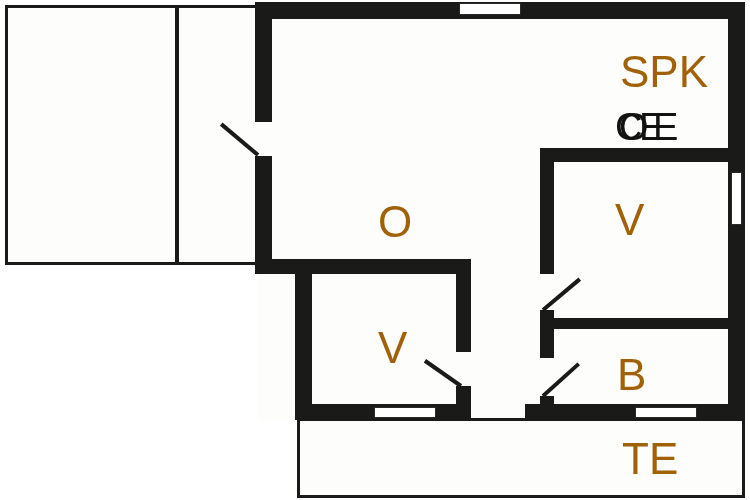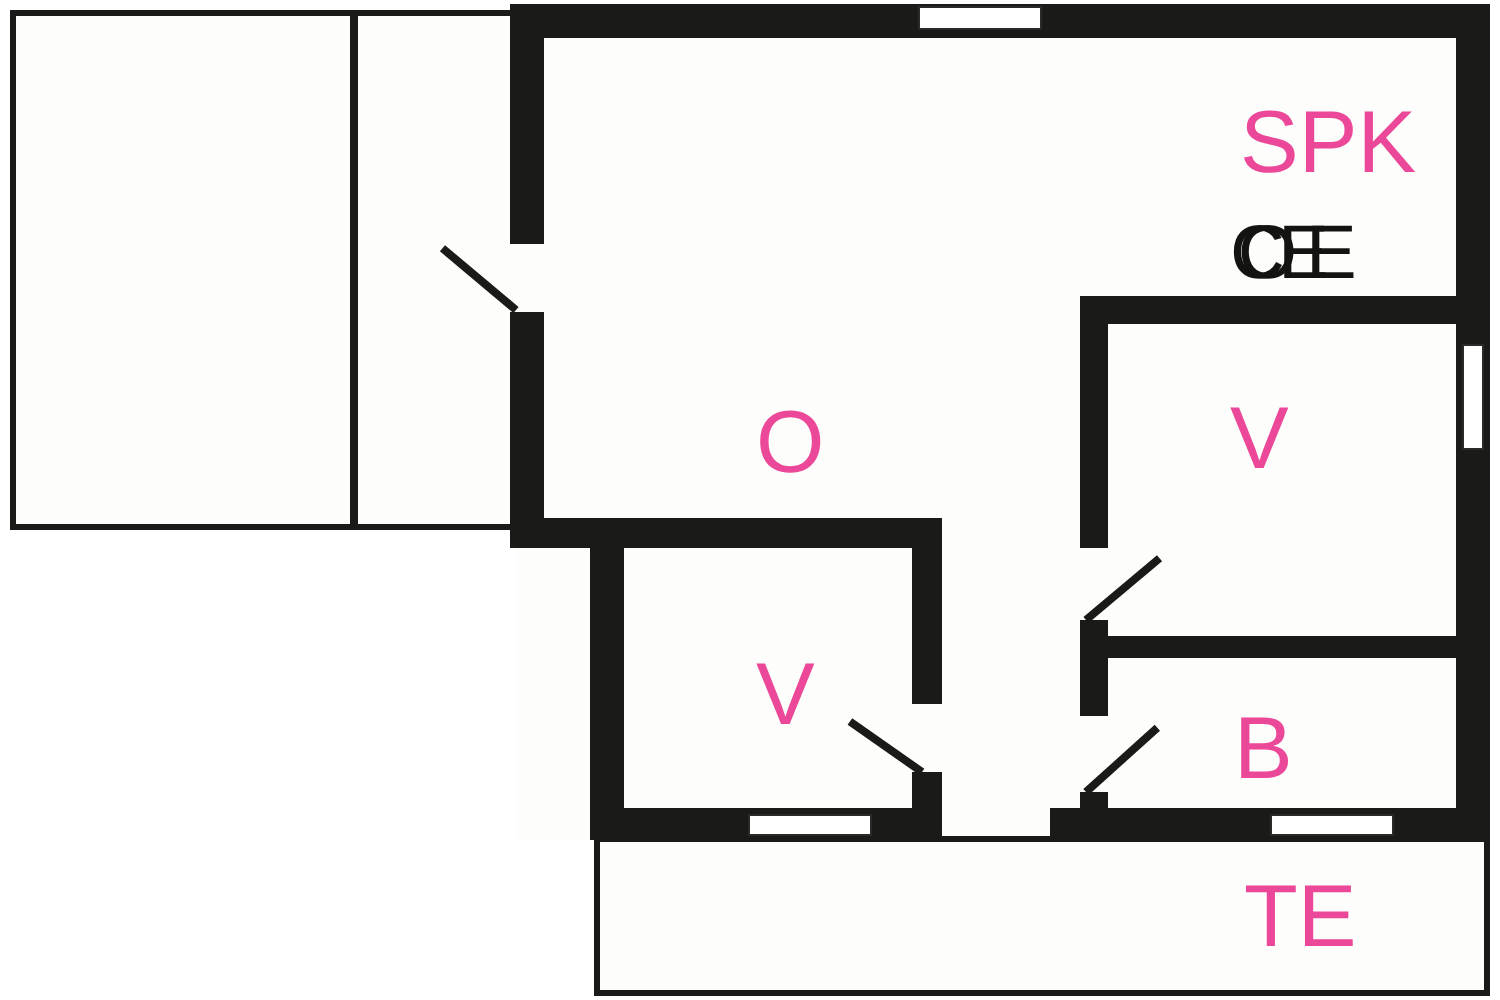--- a/index.html
+++ b/index.html
@@ -44,21 +44,21 @@
     border: 1px solid #2a2a28;
     box-sizing: border-box;
   }
   .swing {           
     position: absolute;
     background: #1a1a18;
     transform-origin: 0 50%;
   }
   .label {
     position: absolute;
-    color: #ec4899;
+    color: #a16207;
     font-weight: 400;
     line-height: 1;
     white-space: nowrap;
   }
   .label.sz-lg { font-size: 44px; }
   .label-overlap {
     position: absolute;
     color: #131311;
     font-size: 38px;
     line-height: 1;

